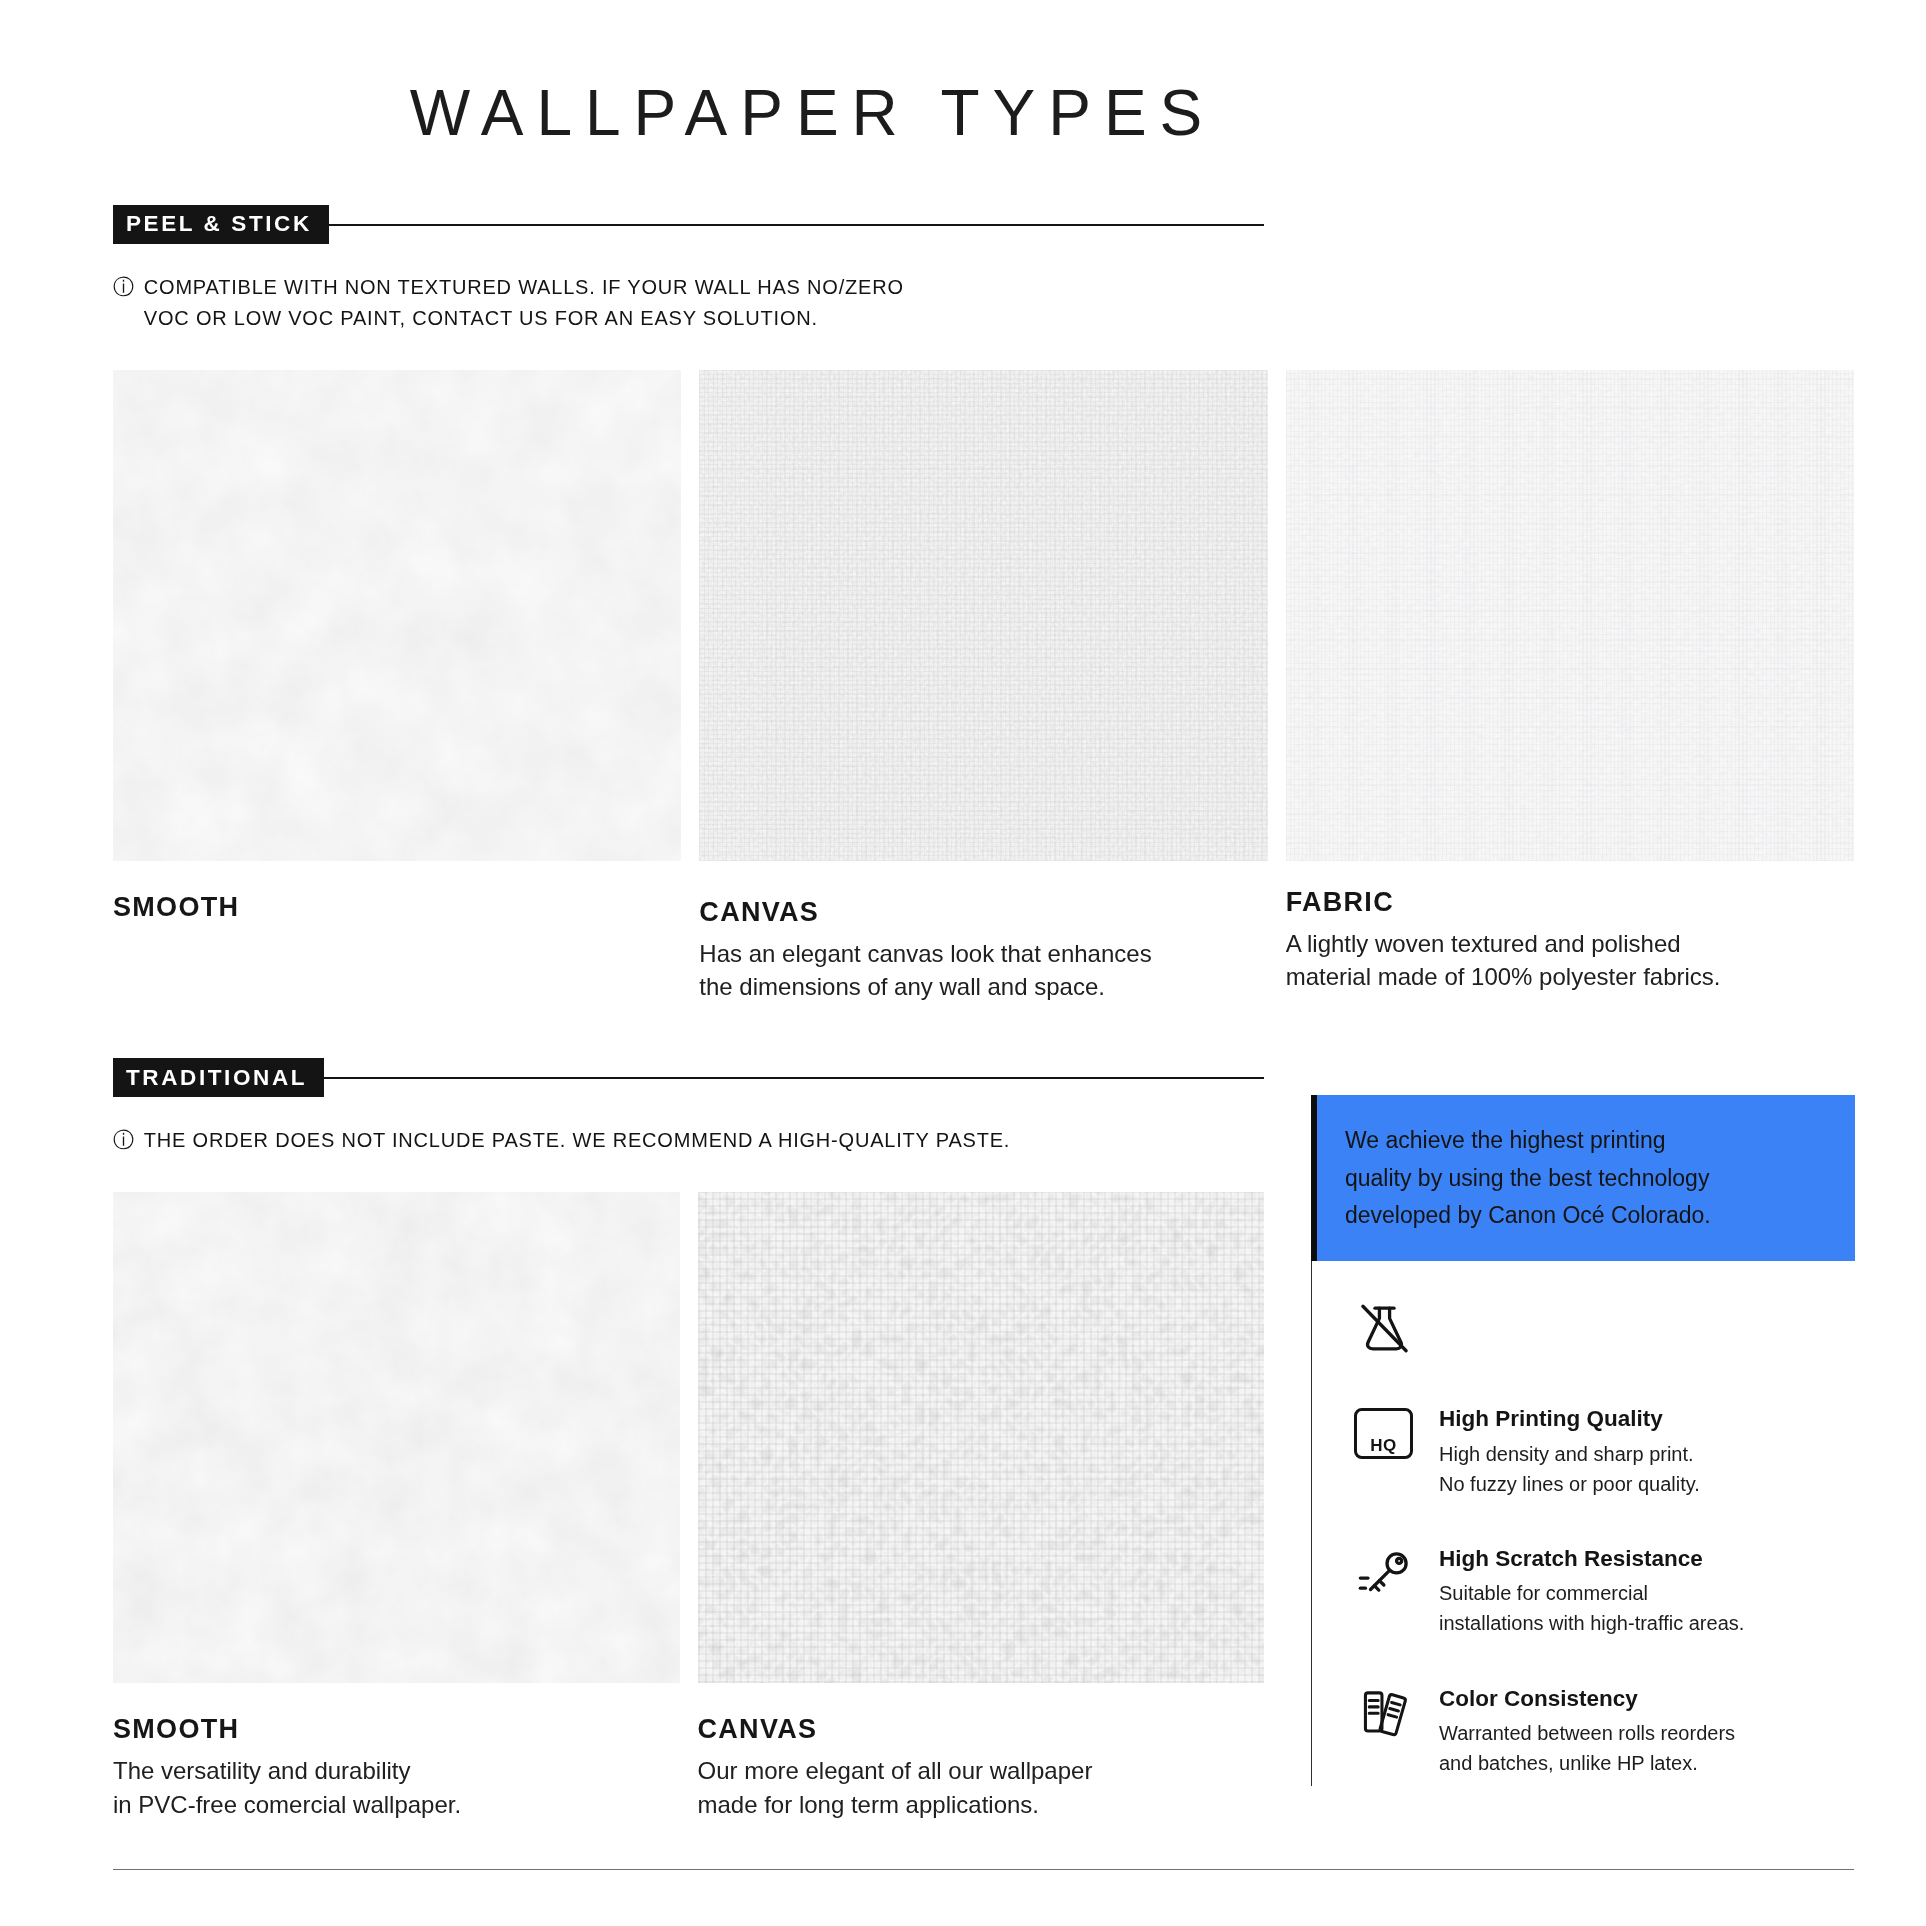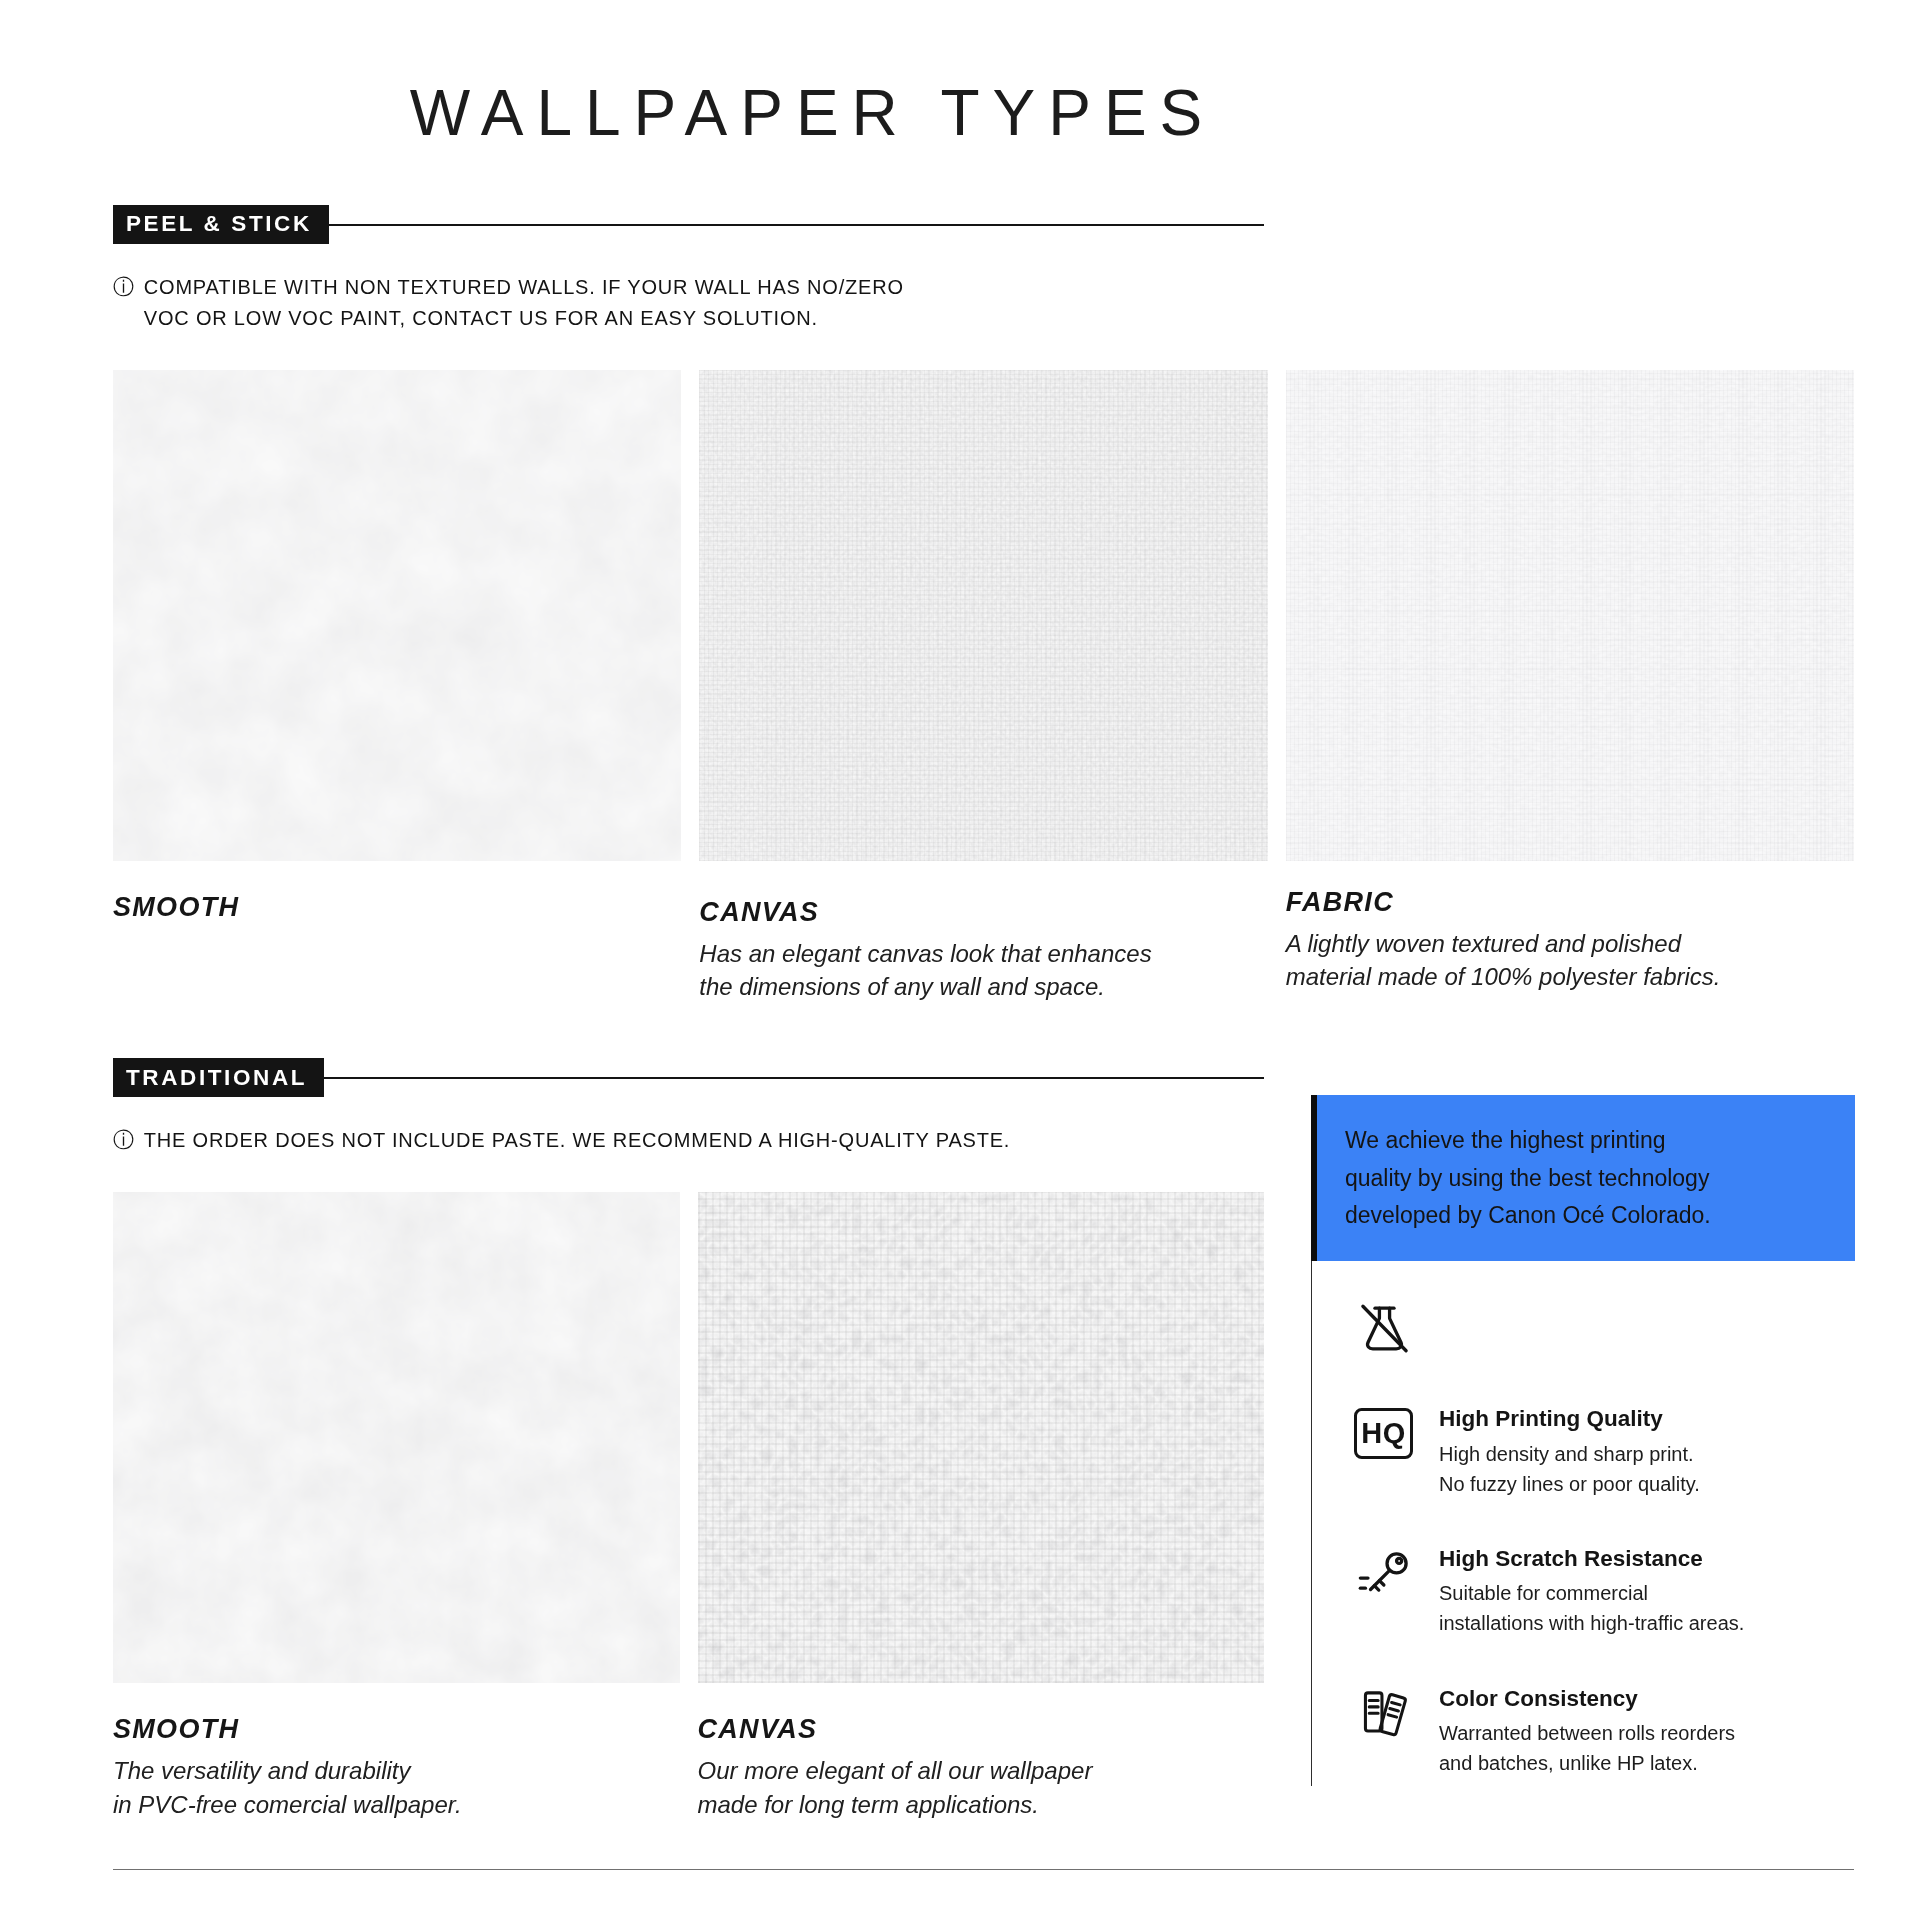--- a/index.html
+++ b/index.html
@@ -24,21 +24,21 @@
     letter-spacing:2.6px;padding:8.3px 16.7px 8.3px 13px;line-height:1;white-space:nowrap;
   }
   .badge-rule{flex:1;height:0;border-bottom:2.6px solid #141414;}
 
   
   .note{display:flex;gap:9px;margin:28px 0 0;font-size:20px;letter-spacing:0.8px;line-height:1.55;color:#141414;}
   .info-icon{font-size:21px;line-height:1.45;}
   .note-text{white-space:pre-line;}
 
   
-  .swatch-grid{display:grid;gap:18px;margin-top:36px;font-style:italic;}
+  .swatch-grid{display:grid;gap:18px;margin-top:36px;}
   .swatch-grid.cols-3{grid-template-columns:repeat(3,1fr);width:1741px;}
   .swatch-grid.cols-2{grid-template-columns:repeat(2,1fr);width:1151px;}
   .swatch{height:491px;position:relative;overflow:hidden;background:#fbfbfb;}
   .swatch .tex{position:absolute;inset:0;width:100%;height:100%;display:block;}
   .swatch.weave-fine{
     background-color:#fafafa;
     background-image:
       repeating-linear-gradient(0deg, rgba(70,70,70,0.05) 0 1.3px, rgba(0,0,0,0) 1.3px 4.5px),
       repeating-linear-gradient(90deg, rgba(70,70,70,0.05) 0 1.3px, rgba(0,0,0,0) 1.3px 4.5px);
   }
@@ -65,22 +65,22 @@
     margin-top:37px;background:#3b82f6;border-left:6.4px solid #0d0d0d;
     padding:27px 28px;font-size:23px;line-height:1.62;color:#141414;white-space:pre-line;
   }
   .features{margin:0;list-style:none;border-left:1.9px solid #2e2e2e;padding:37px 0 7.7px 42px;}
   .feature{display:grid;grid-template-columns:67px 1fr;column-gap:18px;align-items:start;margin-bottom:46px;}
   .feature:last-child{margin-bottom:0;}
   .f-icon{width:61px;height:61px;}
   .f-icon svg{width:61px;height:61px;display:block;}
   .hq-badge{
     width:53px;height:45px;border:3.9px solid #141414;border-radius:7.7px;margin-top:2.6px;
-    display:flex;align-items:center;justify-content:center;
-    font-size:29px;font-weight:bold;color:#141414;letter-spacing:0.6px;
+    display:flex;align-items:flex-end;justify-content:center;
+    font-size:17px;font-weight:bold;color:#141414;letter-spacing:0.6px;
   }
   .f-title{margin:1.3px 0 0;font-size:22.5px;font-weight:bold;color:#141414;}
   .f-desc{margin:6.4px 0 0;font-size:20px;line-height:1.5;color:#1d1d1d;white-space:pre-line;}
 
   
   .bottom-rule{margin:48px 0 0;width:1741px;height:0;border:none;border-top:1.3px solid #707070;}
 </style>
 </head>
 <body>
 

